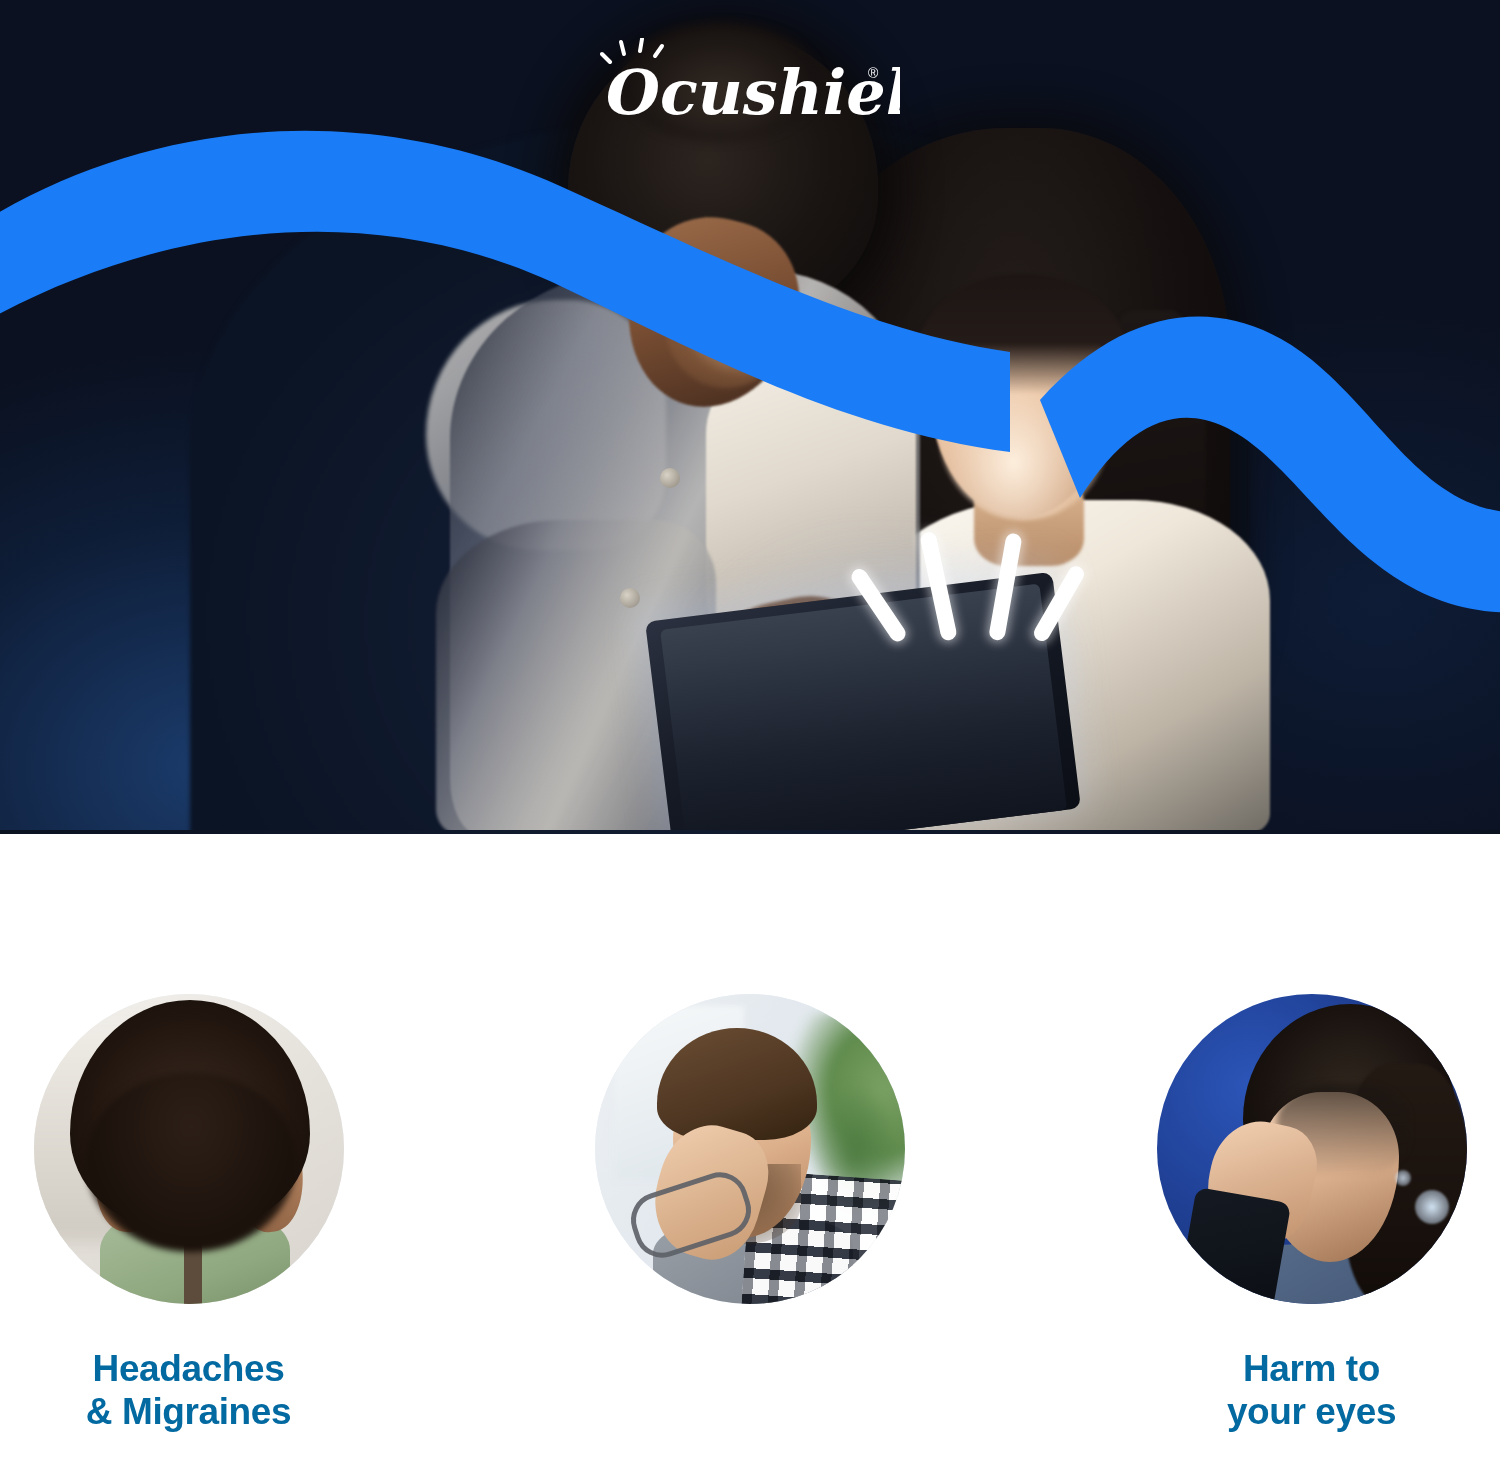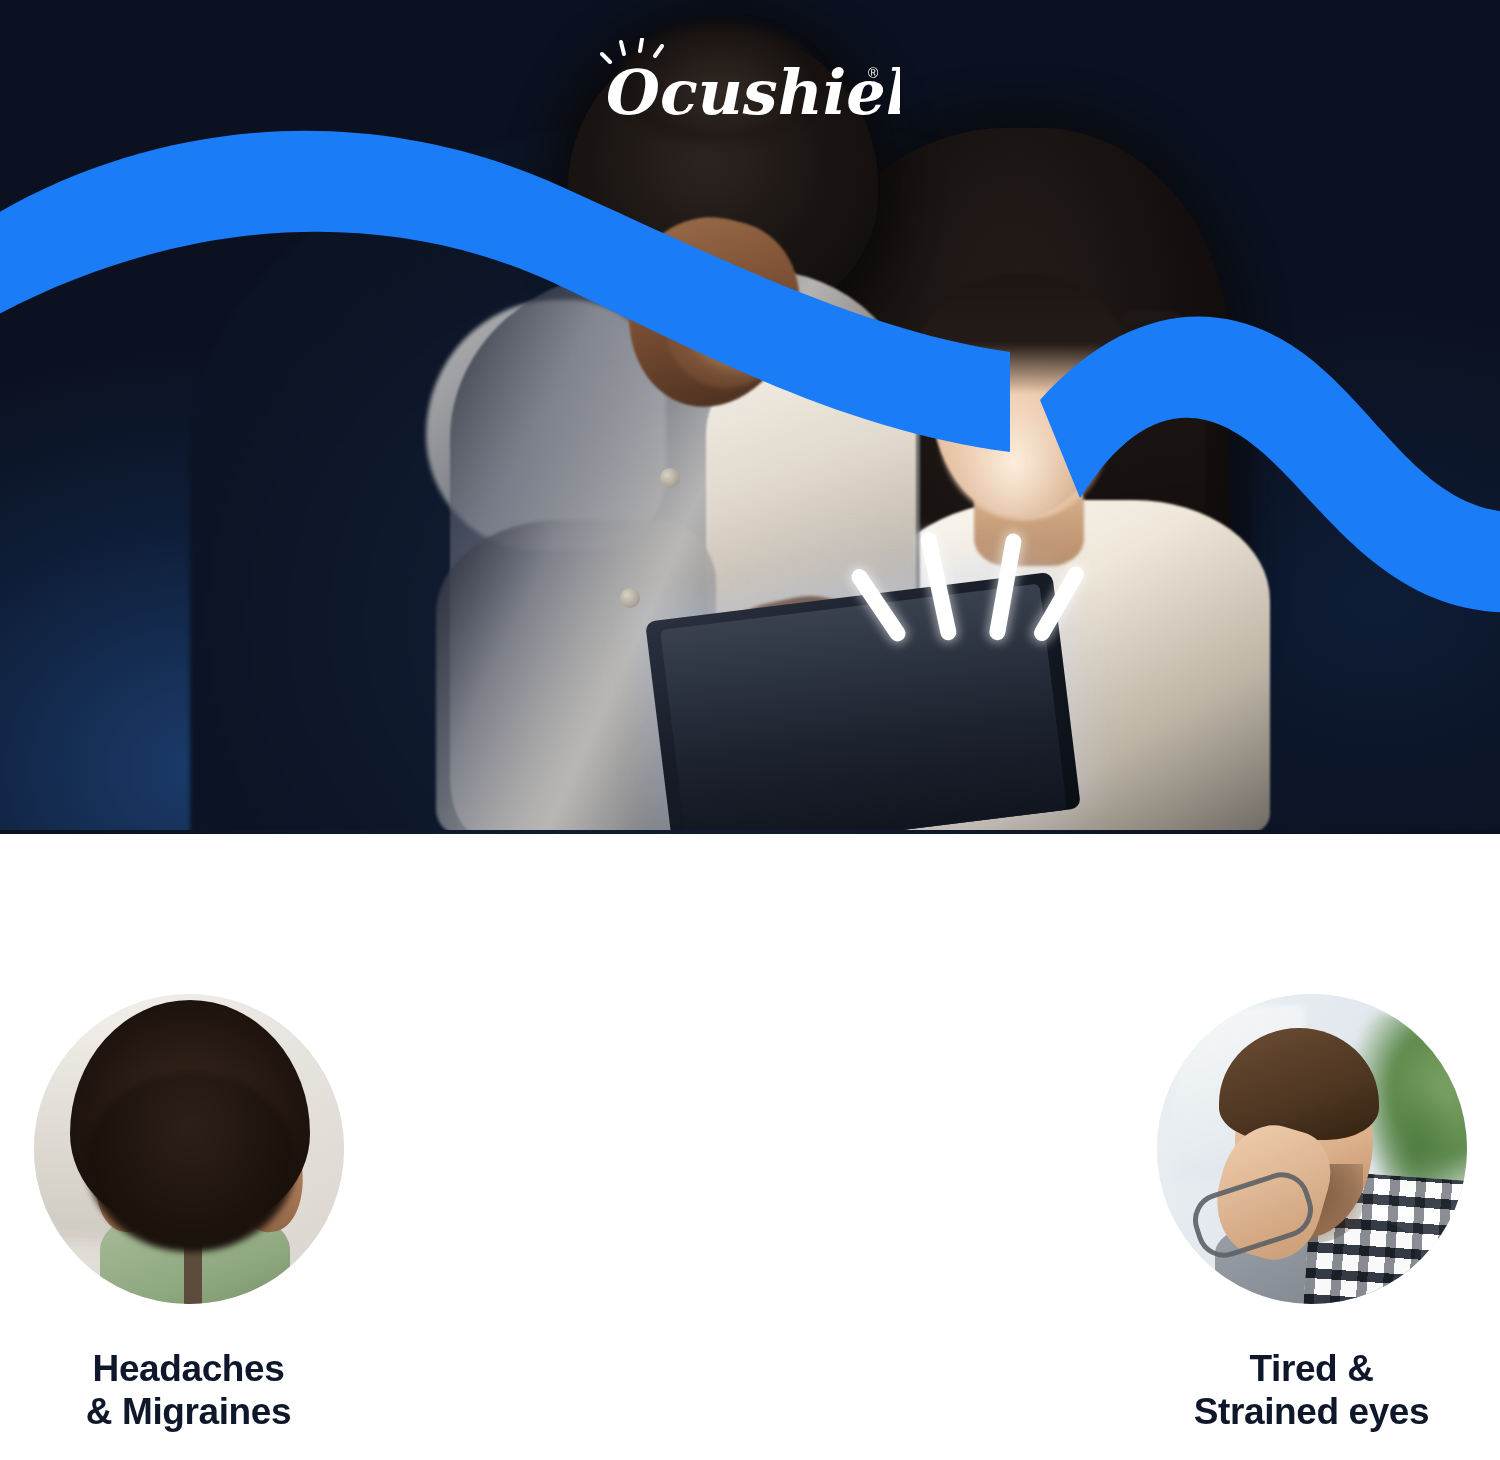--- a/index.html
+++ b/index.html
@@ -313,21 +313,21 @@
     overflow: hidden;
     position: relative;
     background: #e9eef4;
   }
   .caption {
     margin-top: 44px;
     text-align: center;
     font-size: 37px;
     font-weight: 700;
     line-height: 1.16;
-    color: #0f172a;
+    color: #0369a1;
     letter-spacing: -.4px;
     font-family: "Liberation Sans", sans-serif;
     white-space: pre-line;
   }
 
   
   .b1-bg { position:absolute; inset:0; background: linear-gradient(150deg,#f4f2ee 0%,#e6e2dc 45%,#d8d4cd 100%); }
   .b1-blur { position:absolute; left:-10%; top:10%; width:50%; height:70%; background: linear-gradient(180deg,#efece6,#cfcac1); filter: blur(8px); }
   .b1-hair { position:absolute; left:36px; top:6px; width:240px; height:230px;
     background: radial-gradient(ellipse at 50% 50%, #3b2a20 0%, #231710 55%, #120b07 100%);
@@ -532,21 +532,35 @@
           <div class="b2-plant"></div>
             <div class="b2-plant2"></div>
           <div class="b2-shirt"></div>
             <div class="b2-plaid"></div>
           <div class="b2-face"></div>
             <div class="b2-beard"></div>
           <div class="b2-hair"></div>
           <div class="b2-hand"></div>
             <div class="b2-glasses"></div>
         </div>
-        <div class="caption">Tired &amp;
-Strained eyes</div>
       </div>
 
 
+      <div class="card">
+        <div class="bubble">
+          <div class="b4-bg"></div>
+          <div class="b4-shirt"></div>
+          <div class="b4-hair"></div>
+            <div class="b4-hair-side"></div>
+          <div class="b4-face"></div>
+            <div class="b4-shadow"></div>
+          <div class="b4-hand"></div>
+            <div class="b4-phone"></div>
+          <div class="b4-bokeh1"></div>
+            <div class="b4-bokeh2"></div>
+        </div>
+        <div class="caption">Harm to
+your eyes</div>
+      </div>
 
     </div>
   </div>
 </div>
 
 </body></html>

